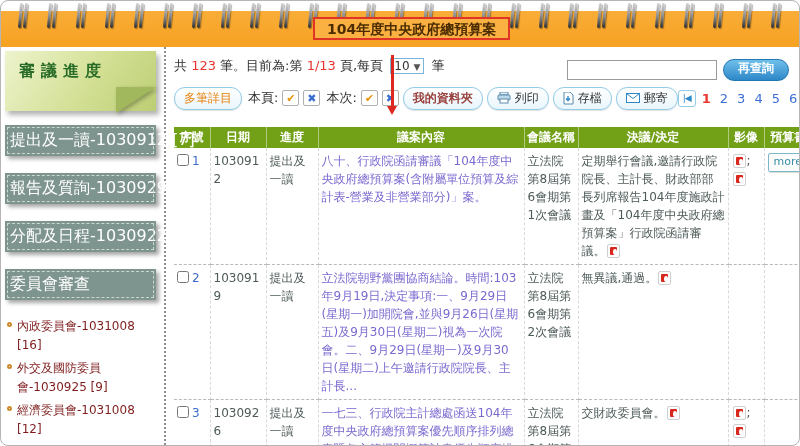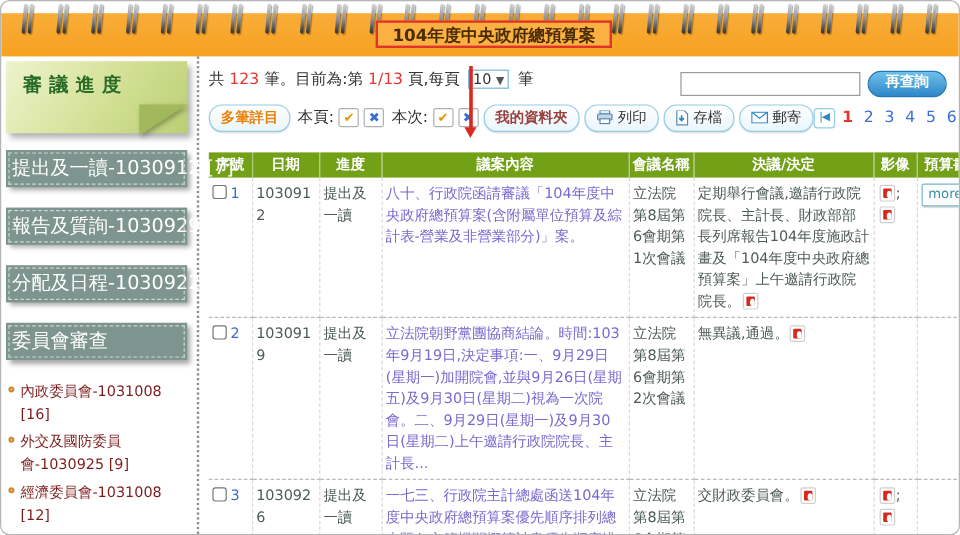--- a/index.html
+++ b/index.html
@@ -65,21 +65,21 @@
   .search-input{width:150px;height:20px;border:1px solid #9a9a9a;font-size:12px;padding:0 4px;}
   .btn-requery{height:22px;padding:0 14px;border:1px solid #2277b5;border-radius:11px;
     background:linear-gradient(#6fc0ea,#2e87c8);color:#fff;font-size:12px;font-weight:bold;
     cursor:pointer;}
 
   .row-b{display:flex;justify-content:space-between;align-items:center;height:30px;margin-top:2px;}
   .tools{display:flex;align-items:center;gap:4px;white-space:nowrap;}
   .pill{display:inline-flex;align-items:center;gap:4px;border:1px solid #93cbe8;
     border-radius:11px;background:linear-gradient(#ffffff,#e9f6fd);padding:2px 9px;
     font-size:12px;color:#333;cursor:pointer;box-shadow:0 1px 1px rgba(0,0,0,.12);}
-  .pill.orange{color:#e8820c;font-weight:bold;}
+  .pill.orange{color:#e8820c;font-weight:normal;}
   .pill.darkred{color:#99413d;font-weight:bold;}
   .chk-label{font-size:13px;color:#333;margin-left:2px;}
   .mini-btn{width:17px;height:16px;border:1px solid #b0b0b0;background:#fff;border-radius:2px;
     display:inline-flex;align-items:center;justify-content:center;font-size:11px;
     cursor:pointer;line-height:1;}
   .mini-btn.check{color:#e8930c;font-weight:bold;}
   .mini-btn.cross{color:#3a6fd0;font-weight:bold;}
   .icon-svg{display:inline-block;vertical-align:middle;}
 
   .pager{display:flex;align-items:center;gap:5px;font-size:13px;}
@@ -277,21 +277,21 @@
               <td>
                 <span class="seq-wrap">
                   <input type="checkbox" class="row-check" style="">
                   <span class="seq-num">1</span>
                 </span>
               </td>
               <td class="date-txt">1030912</td>
               <td class="date-txt">提出及一讀</td>
               <td><a class="content-link">八十、行政院函請審議「104年度中央政府總預算案(含附屬單位預算及綜計表-營業及非營業部分)」案。</a></td>
               <td>立法院第8屆第6會期第1次會議</td>
-              <td><span>定期舉行會議,邀請行政院院長、主計長、財政部部長列席報告104年度施政計畫及「104年度中央政府總預算案」上午邀請行政院院長。</span><span class="pdf"></span></td>
+              <td><span>定期舉行會議,邀請行政院院長、主計長、財政部部長列席報告104年度施政計畫及「104年度中央政府總預算案」行政院函請審議。</span><span class="pdf"></span></td>
               <td><span class="pdf"></span><span class="sep">;</span><span class="pdf"></span></td>
               <td><span class="more-btn">more</span></td>
             </tr>
             <tr>
               <td>
                 <span class="seq-wrap">
                   <input type="checkbox" class="row-check" style="">
                   <span class="seq-num">2</span>
                 </span>
               </td>

